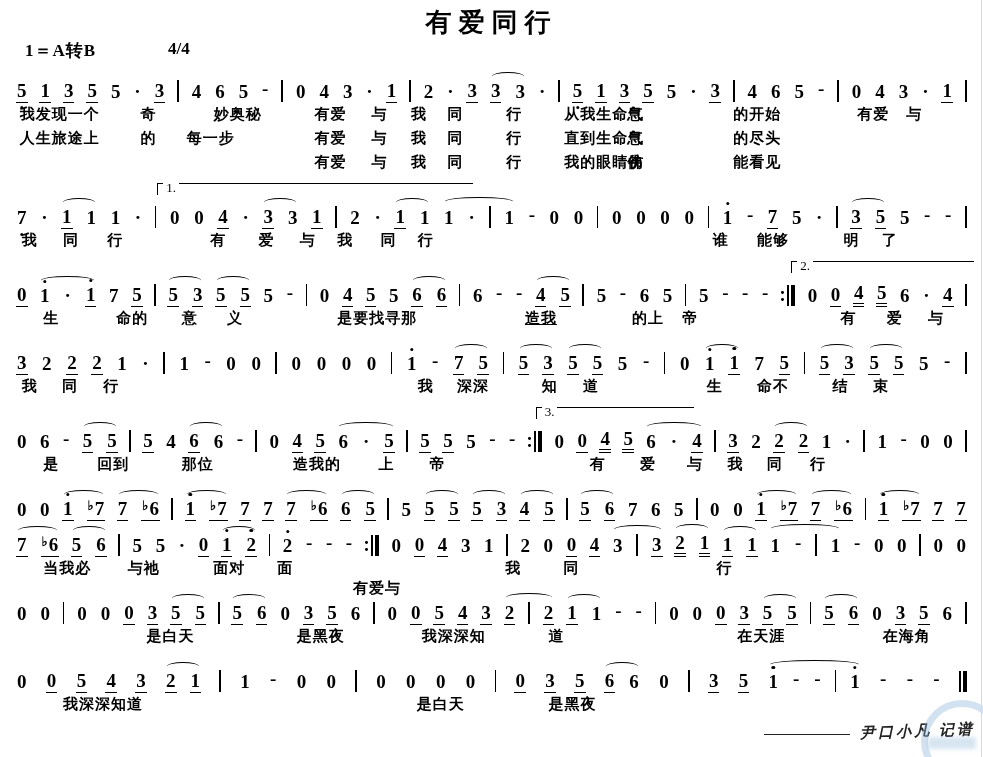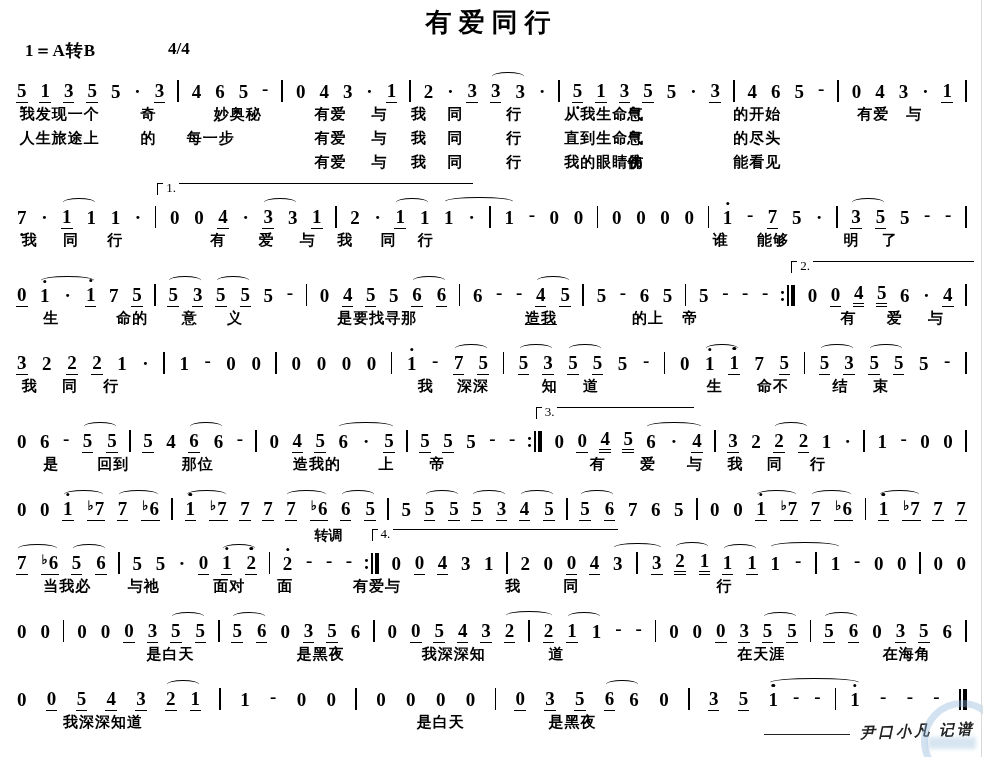--- a/index.html
+++ b/index.html
@@ -536,24 +536,20 @@
         <span class="bar"></span>
         <span class="grp">
           <span class="tok note hi u1"><span class="num">1</span></span>
           <span class="tok note u1"><span class="acc">♭</span><span class="num">7</span></span>
         </span>
         <span class="tok note u1"><span class="num">7</span></span>
         <span class="tok note u1"><span class="num">7</span></span>
       </div>
     </div>
     <div class="system">
-      <div class="anno tall">
-        <span class="keychange" style="left: 32%;">转调</span>
-        <div class="volta" style="left: 37.8%; width: 25%;"><span class="vlabel">4.</span></div>
-      </div>
       <div class="nrow">
         <span class="grp">
           <span class="tok note u1"><span class="num">7</span></span>
           <span class="tok note u1"><span class="acc">♭</span><span class="num">6</span></span>
         </span>
         <span class="grp">
           <span class="tok note u1"><span class="num">5</span></span>
           <span class="tok note u1"><span class="num">6</span></span>
         </span>
         <span class="bar"></span>
@@ -612,21 +608,21 @@
         <span class="tok note"><span class="num">0</span></span>
         <span class="bar"></span>
         <span class="tok note"><span class="num">0</span></span>
         <span class="tok note"><span class="num">0</span></span>
       </div>
       <div class="lrow">
         <span class="lyr" style="left: 4.4%;">当我必</span>
         <span class="lyr" style="left: 13%;">与祂</span>
         <span class="lyr" style="left: 21.7%;">面对</span>
         <span class="lyr" style="left: 28.2%;">面</span>
-        <span class="lyr" style="left: 35.9%;">有爱与</span>
+        <span class="lyr" style="left: 35.9%; margin-top: 20px;">有爱与</span>
         <span class="lyr" style="left: 51.4%;">我</span>
         <span class="lyr" style="left: 57.3%;">同</span>
         <span class="lyr" style="left: 72.9%;">行</span>
       </div>
     </div>
     <div class="system">
       <div class="anno"></div>
       <div class="nrow">
         <span class="tok note"><span class="num">0</span></span>
         <span class="tok note"><span class="num">0</span></span>

